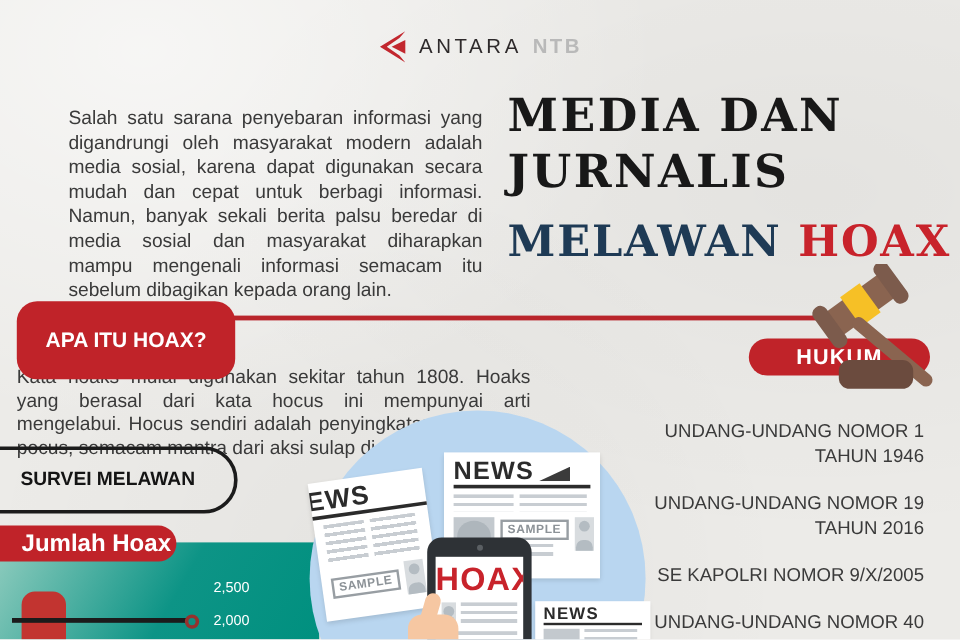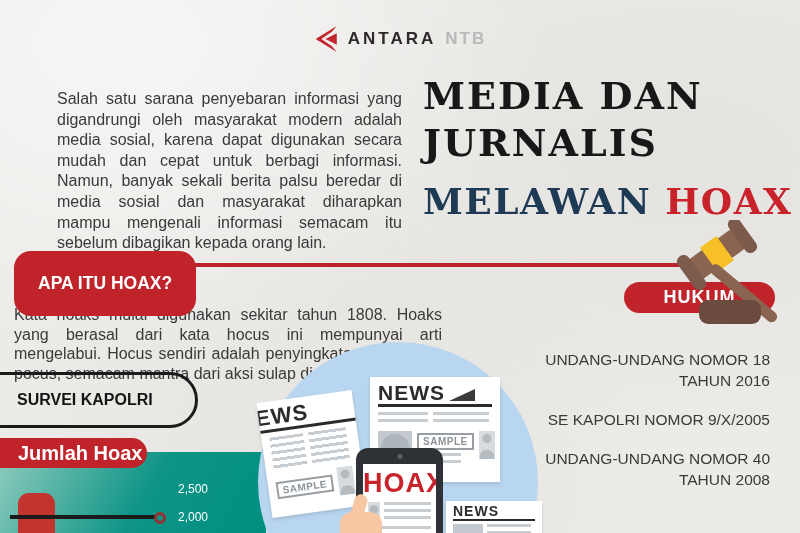--- a/index.html
+++ b/index.html
@@ -8,21 +8,21 @@
     font-family:"Liberation Sans",sans-serif;color:#333;
     background:
       radial-gradient(ellipse at 15% 8%, rgba(255,255,255,.55), transparent 45%),
       radial-gradient(ellipse at 85% 30%, rgba(0,0,0,.035), transparent 55%),
       radial-gradient(ellipse at 40% 90%, rgba(0,0,0,.03), transparent 50%),
       #ECEBE8;
   }
   
   .logo{position:absolute;top:24px;left:0;right:0;display:flex;justify-content:center;align-items:center;gap:8px;}
   .logo svg{display:block;}
-  .logo-brand{font-weight:bold;font-size:17px;letter-spacing:3px;color:#2e2a2b;}
+  .logo-brand{font-weight:normal;font-size:17px;letter-spacing:3px;color:#2e2a2b;}
   .logo-region{font-weight:bold;font-size:17px;letter-spacing:2px;color:#b9b9b9;margin-left:1px;}
   
   .intro{position:absolute;left:57px;top:73px;width:345px;font-size:16px;line-height:20.6px;text-align:justify;color:#3a3a3a;}
   
   .title{position:absolute;left:423px;top:72px;width:372px;font-family:"DejaVu Serif",serif;font-weight:bold;color:#181818;}
   .title-l1,.title-l2{font-size:38px;line-height:47px;letter-spacing:2px;}
   .title-l3{font-size:36px;line-height:40px;letter-spacing:1.5px;margin-top:15px;white-space:nowrap;}
   .navy{color:#1E3A55;}
   .t-red{color:#C8232B;}
   
@@ -102,21 +102,21 @@
     <div class="title-l1">MEDIA DAN</div>
     <div class="title-l2">JURNALIS</div>
     <div class="title-l3"><span class="navy">MELAWAN</span> <span class="t-red">HOAX</span></div>
   </div>
 
   <div class="rule"></div>
   <div class="pill-apa">APA ITU HOAX?</div>
   <p class="apa-body">Kata hoaks mulai digunakan sekitar tahun 1808. Hoaks yang berasal dari kata hocus ini mempunyai arti mengelabui. Hocus sendiri adalah penyingkatan dari hocus pocus, semacam mantra dari aksi sulap di atas panggung.</p>
 
   <div class="survei-box">
-    <span>SURVEI KAPOLRI</span>
+    <span>SURVEI MELAWAN</span>
   </div>
 
   <div class="chart-bg"></div>
   <div class="banner-jumlah">Jumlah Hoax</div>
   <div class="tick tick-2500">2,500</div>
   <div class="tick tick-2000">2,000</div>
   <div class="bar-red"></div>
   <div class="chart-line"></div>
   <div class="chart-marker"></div>
 
@@ -183,20 +183,22 @@
         <rect x="52" y="19" width="20" height="30" fill="#F6C026"></rect>
         <rect x="24" y="14" width="13" height="40" rx="6" fill="#7C5B4C"></rect>
         <rect x="87" y="14" width="13" height="40" rx="6" fill="#7C5B4C"></rect>
       </g>
       <rect x="60" y="42" width="84" height="11" rx="5.5" fill="#8A6450" transform="rotate(40 60 42)"></rect>
       <rect x="44" y="80" width="62" height="24" rx="9" fill="#6B4B3E"></rect>
     </svg>
   </div>
 
   <div class="laws">
-    <div class="law-item">UNDANG-UNDANG NOMOR 18
+    <div class="law-item">UNDANG-UNDANG NOMOR 1
+TAHUN 1946</div>
+    <div class="law-item">UNDANG-UNDANG NOMOR 19
 TAHUN 2016</div>
     <div class="law-item">SE KAPOLRI NOMOR 9/X/2005</div>
     <div class="law-item">UNDANG-UNDANG NOMOR 40
 TAHUN 2008</div>
   </div>
 
 </div>
 
 </body></html>

